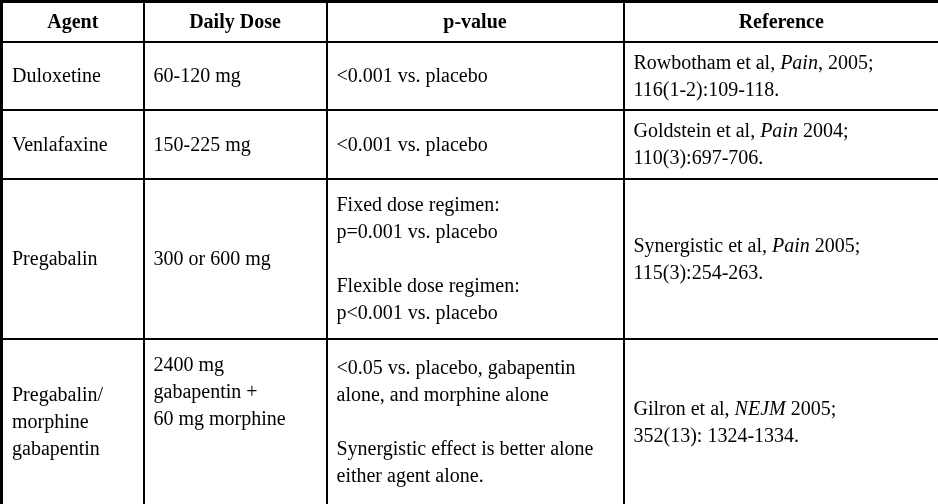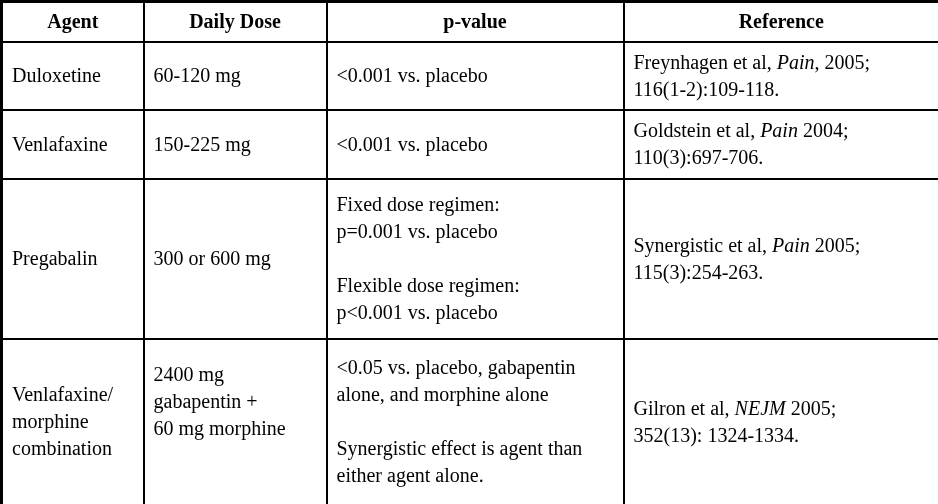--- a/index.html
+++ b/index.html
@@ -42,21 +42,21 @@
   tbody tr:nth-child(4) { height: 167px; }
 
   th {
     font-weight: bold;
     text-align: center;
     vertical-align: middle;
   }
   td { text-align: left; }
   td.vtop {
     vertical-align: top;
-    padding-top: 21px;
+    padding-top: 11px;
   }
   .line { line-height: 27px; }
   .it { font-style: italic; text-align: center; }
 </style>
 </head>
 <body>
 
 <div class="table-wrap">
   <table class="drug-table">
     <colgroup>
@@ -78,21 +78,21 @@
           <td>
             <div class="line"><span>Duloxetine</span></div>
           </td>
           <td>
             <div class="line"><span>60-120 mg</span></div>
           </td>
           <td>
             <div class="line"><span>&lt;0.001 vs. placebo</span></div>
           </td>
           <td>
-            <div class="line"><span>Freynhagen et al, </span><span class="it">Pain</span><span>, 2005;</span></div>
+            <div class="line"><span>Rowbotham et al, </span><span class="it">Pain</span><span>, 2005;</span></div>
             <div class="line"><span>116(1-2):109-118.</span></div>
           </td>
         </tr>
         <tr>
           <td>
             <div class="line"><span>Venlafaxine</span></div>
           </td>
           <td>
             <div class="line"><span>150-225 mg</span></div>
           </td>
@@ -118,34 +118,34 @@
             <div class="line"><span>Flexible dose regimen:</span></div>
             <div class="line"><span>p&lt;0.001 vs. placebo</span></div>
           </td>
           <td>
             <div class="line"><span>Synergistic et al, </span><span class="it">Pain</span><span> 2005;</span></div>
             <div class="line"><span>115(3):254-263.</span></div>
           </td>
         </tr>
         <tr>
           <td>
-            <div class="line"><span>Venlafaxine/</span></div>
+            <div class="line"><span>Pregabalin/</span></div>
             <div class="line"><span>morphine</span></div>
-            <div class="line"><span>combination</span></div>
+            <div class="line"><span>gabapentin</span></div>
           </td>
           <td class="vtop">
             <div class="line"><span>2400 mg</span></div>
             <div class="line"><span>gabapentin +</span></div>
             <div class="line"><span>60 mg morphine</span></div>
           </td>
           <td>
             <div class="line"><span>&lt;0.05 vs. placebo, gabapentin</span></div>
             <div class="line"><span>alone, and morphine alone</span></div>
             <div class="line">&nbsp;</div>
-            <div class="line"><span>Synergistic effect is agent than</span></div>
+            <div class="line"><span>Synergistic effect is better alone</span></div>
             <div class="line"><span>either agent alone.</span></div>
           </td>
           <td>
             <div class="line"><span>Gilron et al, </span><span class="it">NEJM</span><span> 2005;</span></div>
             <div class="line"><span>352(13): 1324-1334.</span></div>
           </td>
         </tr>
       </tbody>
   </table>
 </div>

